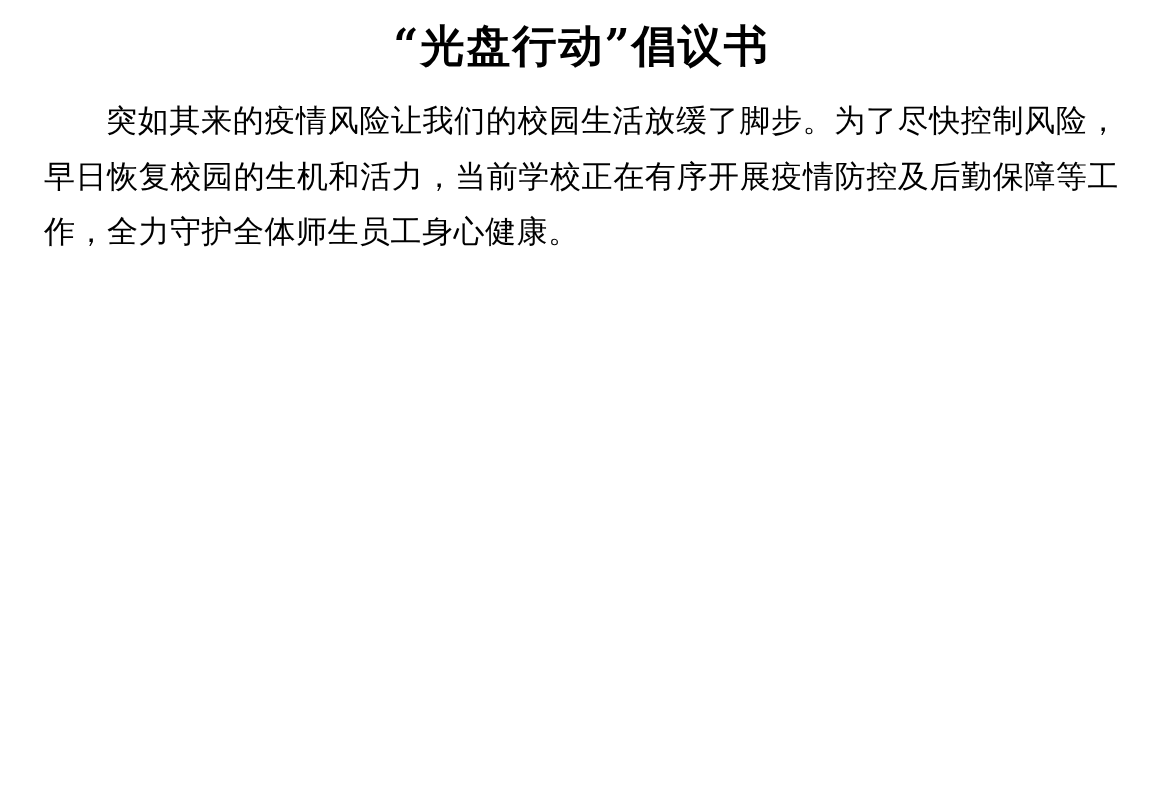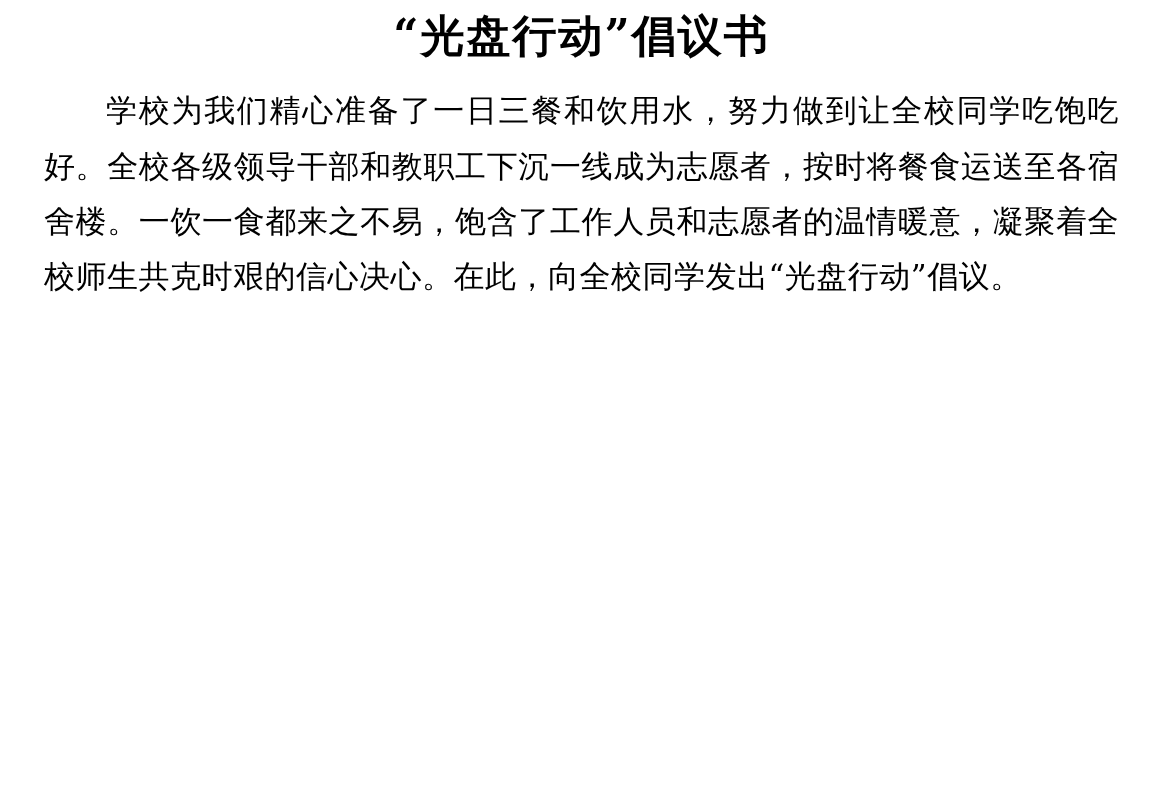--- a/index.html
+++ b/index.html
@@ -20,21 +20,21 @@
     box-sizing: border-box;
     padding: 0 38px 0 44px;
     background: #ffffff;
   }
   .doc-title {
     text-align: center;
     font-size: 44px;
     font-weight: 700;
     letter-spacing: 2px;
     line-height: 1.35;
-    margin: 6px 0 18px 0;
+    margin: 16px 0 18px 0;
     white-space: nowrap;
   }
   .salutation {
     font-size: 31px;
     line-height: 1.55;
     margin: 0 0 16px 0;
     letter-spacing: 1px;
   }
   .para {
     font-size: 31px;
@@ -47,14 +47,14 @@
   }
   .para-last {
     margin-bottom: 0;
   }
 </style>
 </head>
 <body>
 
 <div class="page">
   <h1 class="doc-title">“光盘行动”倡议书</h1>
-  <p class="para para-last">学校为我们精心准备了一日三餐和饮用水，努力做到让全校同学吃饱吃好。全校各级领导干部和教职工下沉一线成为志愿者，按时将餐食运送至各宿舍楼。一饮一食都来之不易，饱含了工作人员和志愿者的温情暖意，凝聚着全校师生共克时艰的信心决心。在此，向全校同学发出“光盘行动”倡议。</p>
+  <p class="para">突如其来的疫情风险让我们的校园生活放缓了脚步。为了尽快控制风险，早日恢复校园的生机和活力，当前学校正在有序开展疫情防控及后勤保障等工作，全力守护全体师生员工身心健康。</p>
 </div>
 
 </body></html>

